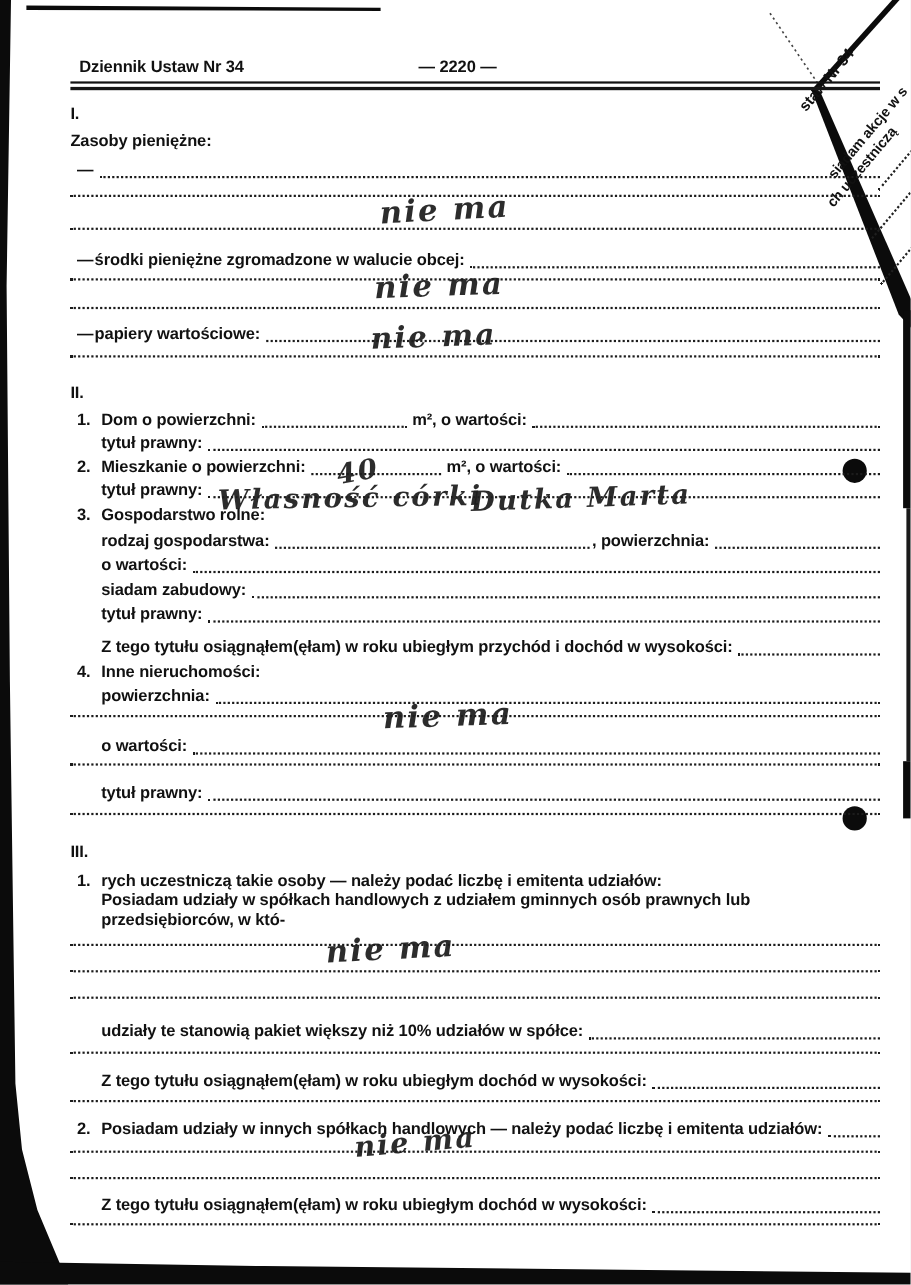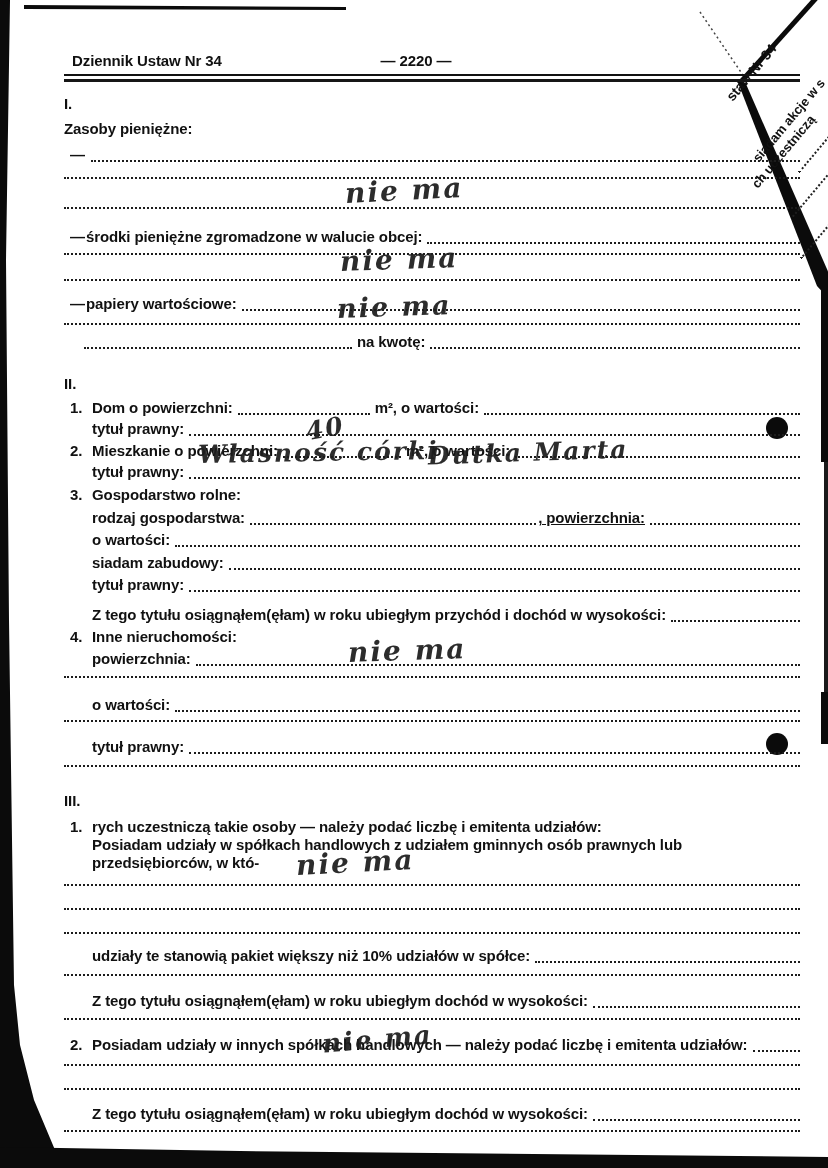--- a/index.html
+++ b/index.html
@@ -82,25 +82,20 @@
     <div class="dotline ind2" style="margin-top:5px;"></div>
     <div class="dotline ind2" style="margin-top:22px;"></div>
 
     <div class="row ind1" style="margin-top:14px;">
       <span class="dash">—</span>
       <span class="lbl">papiery wartościowe:</span>
       <span class="dots"></span>
     </div>
     <div class="dotline ind2" style="margin-top:8px;"></div>
 
-    <div class="row ind2" style="margin-top:8px;">
-      <span class="dots fix" style="width:268px;margin-left:0;"></span>
-      <span class="lbl" style="margin-left:5px;">na kwotę:</span>
-      <span class="dots"></span>
-    </div>
 
     <div class="sec-num" style="margin-top:24px;">II.</div>
 
     <div class="row ind1" style="margin-top:6px;">
       <span class="num">1.</span>
       <span class="lbl">Dom o powierzchni:</span>
       <span class="dots fix" style="width:132px;"></span>
       <span class="lbl" style="margin-left:5px;">m², o wartości:</span>
       <span class="dots"></span>
     </div>
@@ -121,21 +116,21 @@
       <span class="dots"></span>
     </div>
 
     <div class="row ind1" style="margin-top:5px;">
       <span class="num">3.</span>
       <span class="lbl">Gospodarstwo rolne:</span>
     </div>
     <div class="row ind3" style="margin-top:5px;">
       <span class="lbl">rodzaj gospodarstwa:</span>
       <span class="dots"></span>
-      <span class="lbl" style="margin-left:2px;text-decoration:underline;">, powierzchnia:</span>
+      <span class="lbl" style="margin-left:2px;">, powierzchnia:</span>
       <span class="dots fix" style="width:150px;"></span>
     </div>
     <div class="row ind3" style="margin-top:4px;">
       <span class="lbl">o wartości:</span>
       <span class="dots"></span>
     </div>
     <div class="row ind3" style="margin-top:5px;">
       <span class="lbl">siadam zabudowy:</span>
       <span class="dots"></span>
     </div>
@@ -174,21 +169,21 @@
       <span class="num">1.</span>
       <span>
         <span style="display:block;">rych uczestniczą takie osoby — należy podać liczbę i emitenta udziałów:</span>
         <span style="display:block;">Posiadam udziały w spółkach handlowych z udziałem gminnych osób prawnych lub przedsiębiorców, w któ-</span>
       </span>
     </div>
     <div class="dotline ind2" style="margin-top:10px;"></div>
     <div class="dotline ind2" style="margin-top:20px;"></div>
     <div class="dotline ind2" style="margin-top:20px;"></div>
 
-    <div class="row ind3" style="margin-top:13px;">
+    <div class="row ind3" style="margin-top:21px;">
       <span class="lbl">udziały te stanowią pakiet większy niż 10% udziałów w spółce:</span>
       <span class="dots"></span>
     </div>
     <div class="dotline ind2" style="margin-top:7px;"></div>
     <div class="row ind3" style="margin-top:16px;">
       <span class="lbl">Z tego tytułu osiągnąłem(ęłam) w roku ubiegłym dochód w wysokości:</span>
       <span class="dots"></span>
     </div>
     <div class="dotline ind2" style="margin-top:6px;"></div>
 

